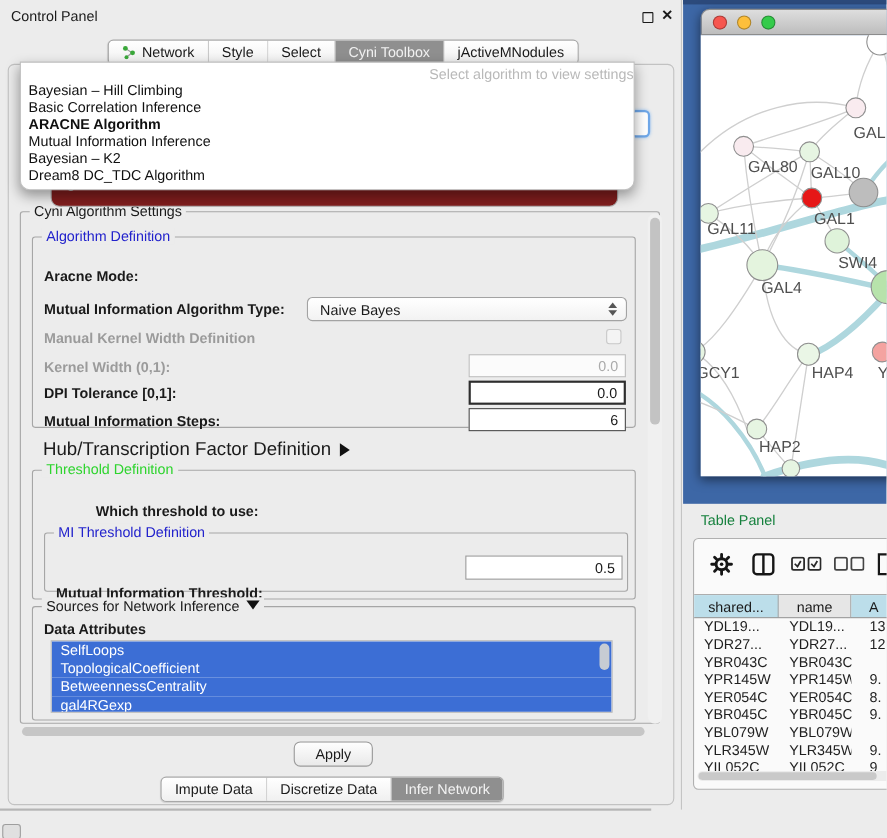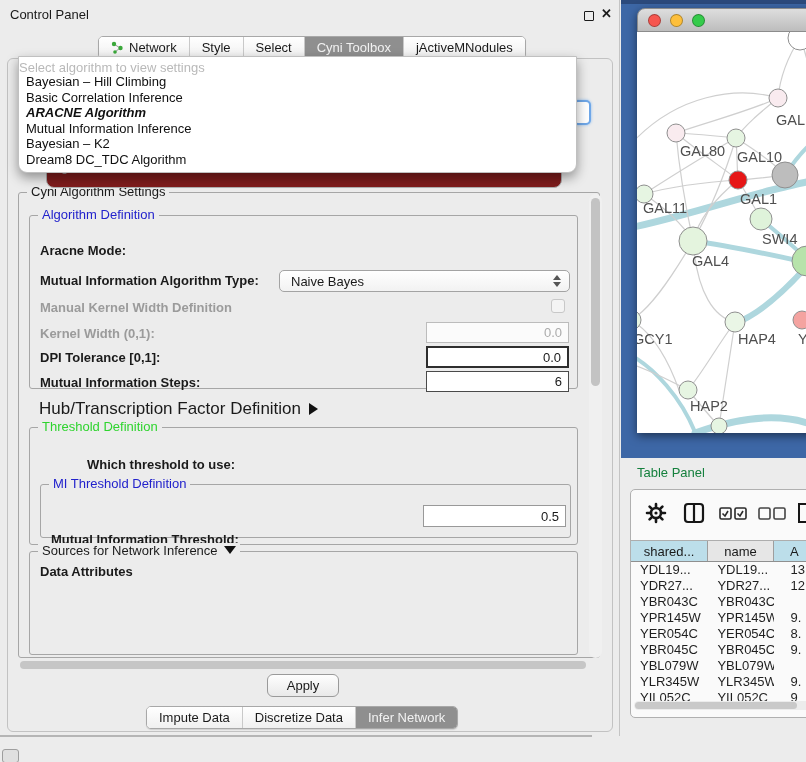--- a/index.html
+++ b/index.html
@@ -20,23 +20,23 @@
   .seg:last-child { border-right:none; }
   .seg.sel { background:#8f8f8f; color:#f2f2f2; }
   #top-tabs { left:86px; top:36px;margin-left:12px; }
   #bottom-tabs { left:146px; top:706px; }
 
   
   #cp-frame { position:absolute; left:7px; top:58px; width:606px; height:674px; border:1px solid #c2c2c2; border-radius:6px; }
 
   
   #algo-dropdown { position:absolute; left:18px; top:56px; width:559px; height:117px; background:#ffffff; border:1px solid #c0c0c0; border-radius:0 0 9px 9px; box-shadow:0 5px 12px rgba(0,0,0,.38); z-index:30; }
-  #algo-placeholder { text-align:left; color:#b9b9b9; font-size:13px; padding-top:3px; height:17px; }
+  #algo-placeholder { text-align:right; color:#b9b9b9; font-size:13px; padding-top:3px; height:17px; }
   .algo-item { font-size:13px; color:#101010; padding-left:7px; height:15.5px; line-height:15.5px; }
-  .algo-item.sel { font-weight:bold;font-style:italic; }
+  .algo-item.sel { font-weight:bold; }
 
   
   #combo-fragment { position:absolute; left:573px; top:100px; width:18px; height:25px; border:2px solid #6fa7e8; border-radius:5px; background:#fff; box-shadow:0 0 3px #8cbcf0; z-index:10; }
   #bg-combo { position:absolute; left:46px; top:158px; width:516px; height:30px; border:1px solid #b0b0b0; border-radius:8px; background:#7f1d1d; z-index:5; display:flex; align-items:flex-start; }
   #bg-combo span { font-size:13px; color:#a3a3a3; margin:0 0 4px 14px; }
 
   
   .group { position:absolute; border:1px solid #a6a6a6; border-radius:3px;text-decoration:underline; }
   .legend { position:absolute; top:-9px; left:8px; background:#ececec; padding:0 4px; font-size:13px; color:#1a1a1a; white-space:nowrap; }
   .legend.blue { color:#2222cc; }
@@ -208,20 +208,29 @@
             <span>0.5</span>
           </div>
         </div>
       </div>
 
       <div class="group" style="left:10px; top:358px; width:549px; height:104px;">
         <span class="legend">
           <span>Sources for Network Inference</span><span class="tri-down"></span>
         </span>
         <span class="lbl" style="left:10px; top:12px;">Data Attributes</span>
+        <div id="attr-list" style="top:30px;">
+          <div id="attr-items">
+              <div class="attr-item" style="background: rgb(60, 110, 213);">SelfLoops</div>
+              <div class="attr-item" style="background: rgb(60, 110, 213);">TopologicalCoefficient</div>
+              <div class="attr-item" style="background: rgb(60, 110, 213);">BetweennessCentrality</div>
+              <div class="attr-item" style="background: rgb(60, 110, 213);">gal4RGexp</div>
+            </div>
+          <span id="attr-scroll"></span>
+        </div>
       </div>
     </div>
 
     <div id="v-scroll">
         <span id="v-thumb"></span>
       </div>
     <div id="h-scroll">
         <span id="h-thumb"></span>
       </div>
 

